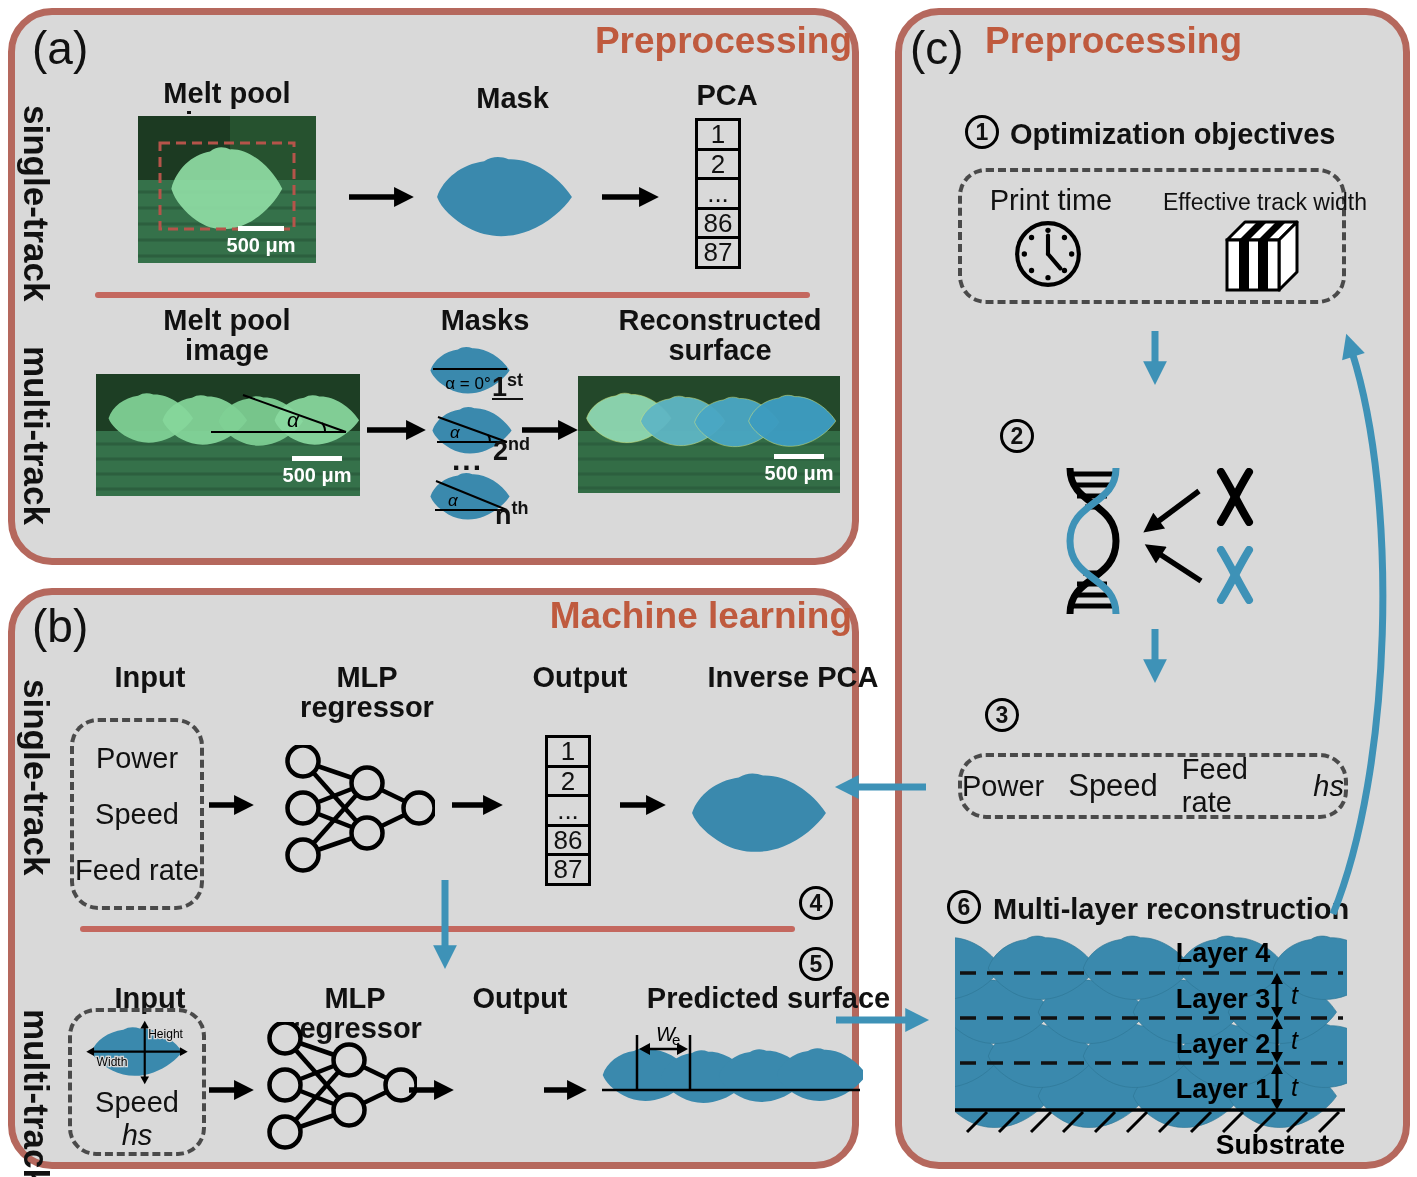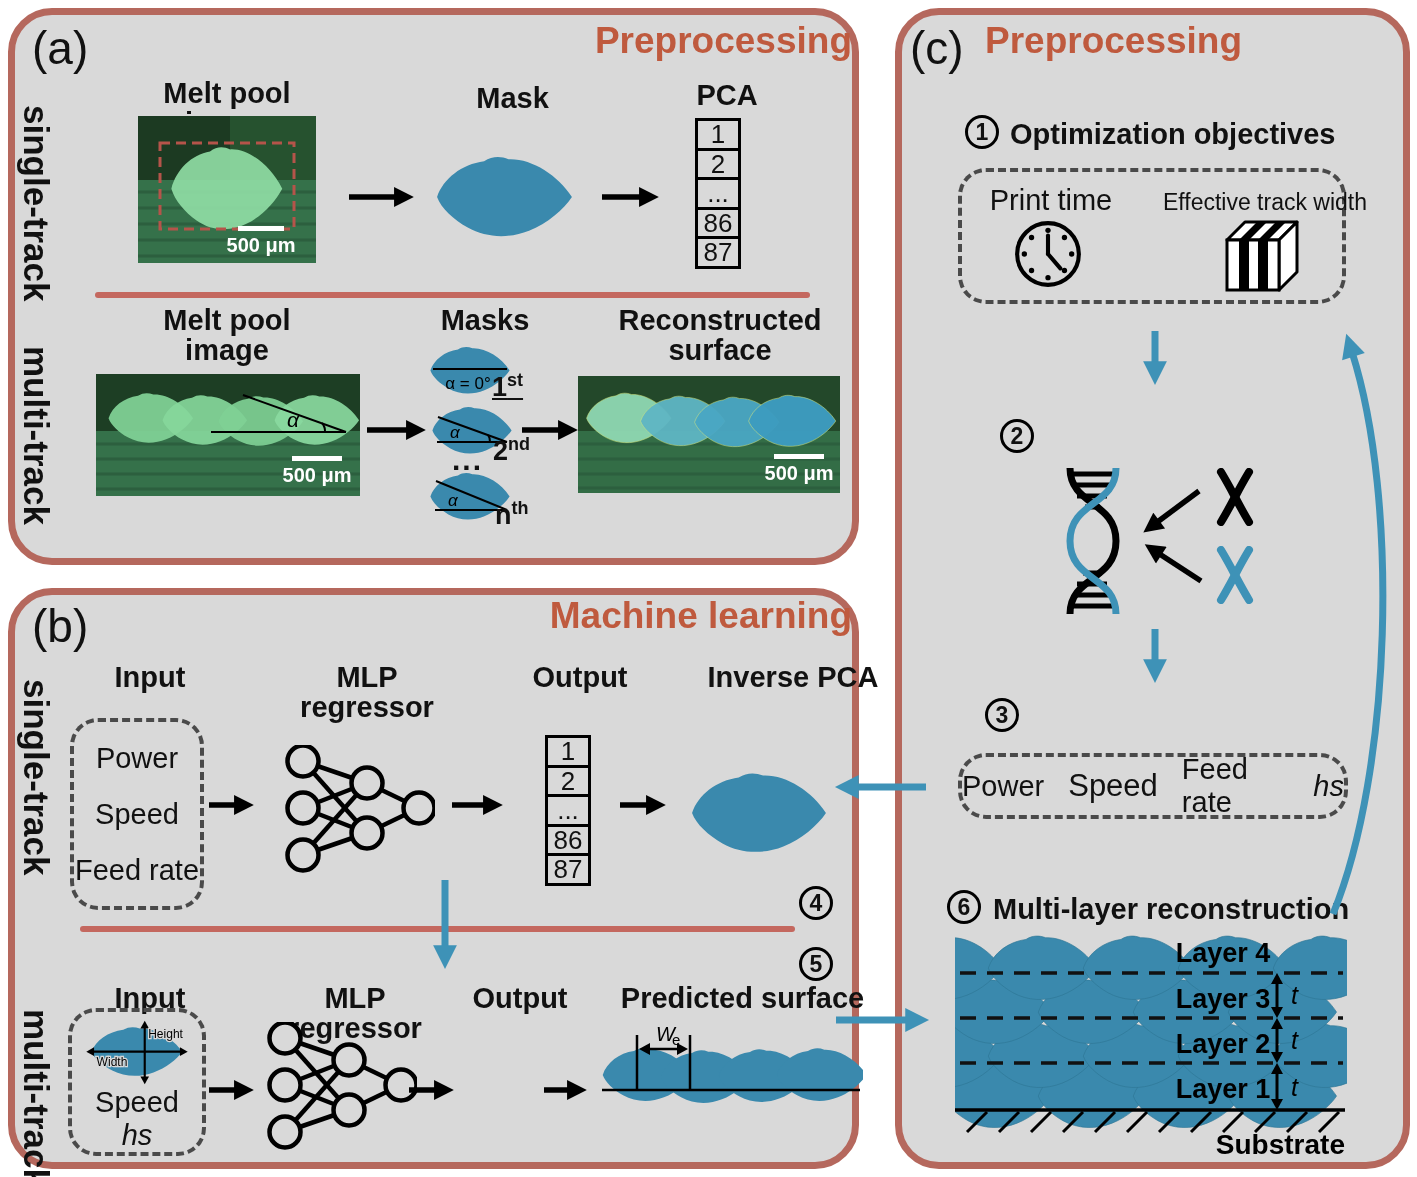--- a/index.html
+++ b/index.html
@@ -261,21 +261,21 @@
           <circle cx="18" cy="63" r="15.5"></circle>
           <circle cx="18" cy="110" r="15.5"></circle>
         <circle cx="82" cy="38" r="15.5"></circle>
           <circle cx="82" cy="88" r="15.5"></circle>
         <circle cx="134" cy="63" r="15.5"></circle>
       </g>
     </svg>
 
     <div class="abs hdr" style="left:445px; top:388px; width:120px;">Output</div>
 
-    <div class="abs hdr" style="left:595px; top:388px; width:265px;">Predicted surface</div>
+    <div class="abs hdr" style="left:621px; top:388px; width:265px;">Predicted surface</div>
     <svg class="abs" style="left:583px; top:430px;" width="265" height="95" viewBox="0 0 265 95">
       <g>
         <use href="#pool" transform="translate(2,20) scale(0.68)" fill="#3a89ad"></use>
         <use href="#pool" transform="translate(60,22) scale(0.68)" fill="#3a89ad"></use>
         <use href="#pool" transform="translate(118,21) scale(0.68)" fill="#3a89ad"></use>
         <use href="#pool" transform="translate(176,20) scale(0.68)" fill="#3a89ad"></use>
       </g>
       <line x1="4" y1="65" x2="262" y2="65" stroke="#000" stroke-width="2.5"></line>
       <line x1="39" y1="10" x2="39" y2="65" stroke="#000" stroke-width="2.5"></line>
       <line x1="92" y1="10" x2="92" y2="65" stroke="#000" stroke-width="2.5"></line>

